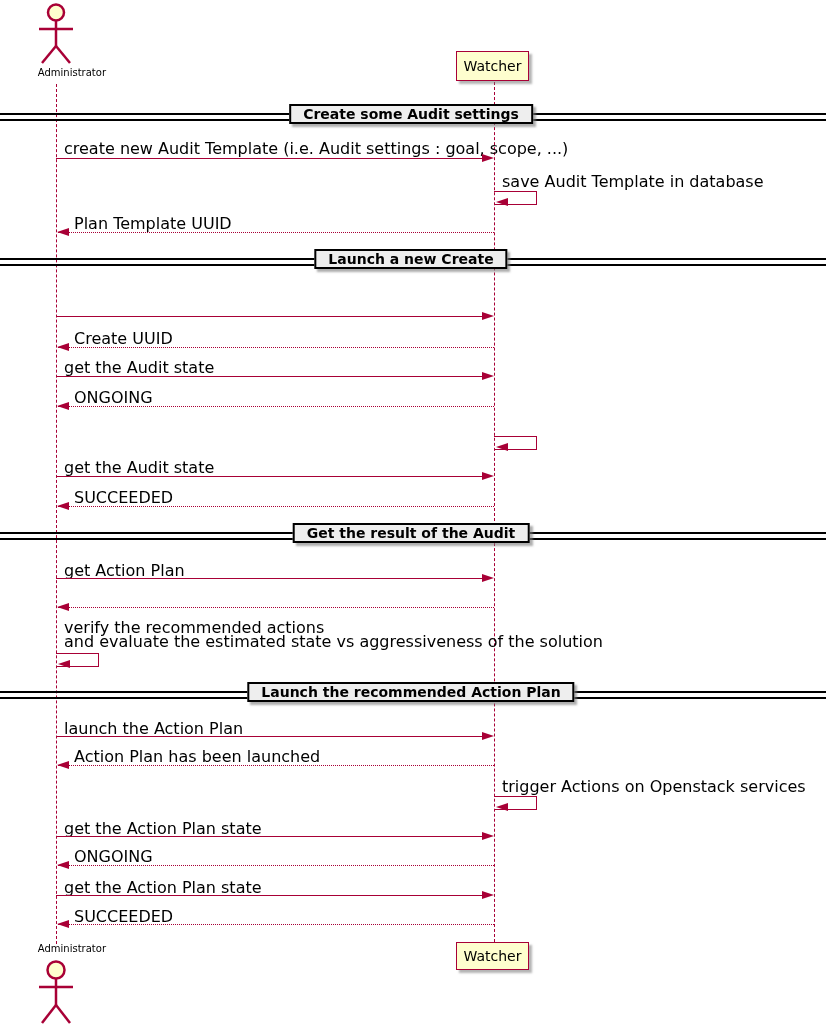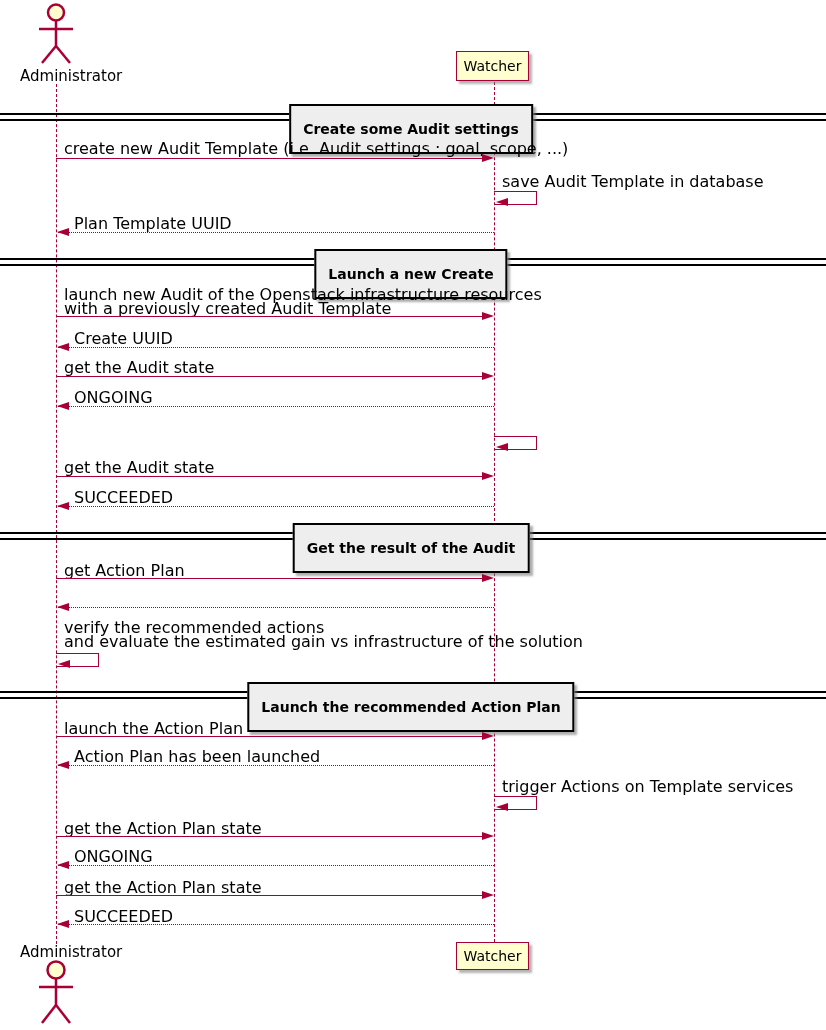--- a/index.html
+++ b/index.html
@@ -13,28 +13,28 @@
     position:relative;width:826px;height:1030px;background:#ffffff;overflow:hidden;
     font-family:"DejaVu Sans", sans-serif;color:var(--ink);
   }
   .lifeline{position:absolute;width:0;border-left:1px dashed var(--accent);}
   .participant{
     position:absolute;background:var(--pfill);border:1.5px solid var(--accent);
     box-shadow:3px 3px 2px rgba(120,120,120,.55);
     display:flex;align-items:center;justify-content:center;
     font-size:14px;white-space:nowrap;
   }
-  .actor-label{position:absolute;font-size:15px;text-align:right;white-space:nowrap;margin-left:14px;}
+  .actor-label{position:absolute;font-size:10px;text-align:right;white-space:nowrap;}
   .actor-svg{position:absolute;}
   .dv-line{position:absolute;left:0;width:826px;height:2px;background:#000;}
   .dv-box{
     position:absolute;left:411px;transform:translateX(-50%);
     background:var(--dfill);border:2px solid #000;
     box-shadow:3px 3px 2px rgba(120,120,120,.6);
-    font-size:14px;font-weight:bold;padding:15px 12px;white-space:nowrap;
+    font-size:14px;font-weight:bold;padding:0 12px;white-space:nowrap;
   }
   .msg-label{position:absolute;font-size:16px;line-height:14px;white-space:pre-line;}
   .ln{position:absolute;height:0;border-top:1.5px solid var(--accent);}
   .ln.dotted{border-top-style:dotted;}
   .head-r{position:absolute;width:0;height:0;
     border-left:12px solid var(--accent);border-top:4.5px solid transparent;border-bottom:4.5px solid transparent;}
   .head-l{position:absolute;width:0;height:0;
     border-right:12px solid var(--accent);border-top:4.5px solid transparent;border-bottom:4.5px solid transparent;}
   .self-loop{position:absolute;width:42px;height:12px;
     border:1.5px solid var(--accent);border-left:none;}
@@ -75,22 +75,20 @@
   <div class="msg-label" style="left:74px;top:217px">Plan Template UUID</div>
   <div class="ln dotted" style="left:58px;top:232px;width:436px"></div>
   <div class="head-l" style="left:57px;top:228px"></div>
 
   <div>
     <div class="dv-line" style="top:258px"></div>
     <div class="dv-line" style="top:264px"></div>
     <div class="dv-box" style="top:249px">Launch a new Create</div>
   </div>
 
-  <div class="msg-label" style="left:64px;top:288px">launch new Audit of the Openstack infrastructure resources
-with a previously created Audit Template</div>
   <div class="ln" style="left:56px;top:316px;width:432px"></div>
   <div class="head-r" style="left:482px;top:312px"></div>
 
   <div class="msg-label" style="left:74px;top:332px">Create UUID</div>
   <div class="ln dotted" style="left:58px;top:347px;width:436px"></div>
   <div class="head-l" style="left:57px;top:343px"></div>
 
   <div class="msg-label" style="left:64px;top:361px">get the Audit state</div>
   <div class="ln" style="left:56px;top:376px;width:432px"></div>
   <div class="head-r" style="left:482px;top:372px"></div>
@@ -117,39 +115,39 @@
   </div>
 
   <div class="msg-label" style="left:64px;top:564px">get Action Plan</div>
   <div class="ln" style="left:56px;top:578px;width:432px"></div>
   <div class="head-r" style="left:482px;top:574px"></div>
 
   <div class="ln dotted" style="left:58px;top:607px;width:436px"></div>
   <div class="head-l" style="left:57px;top:603px"></div>
 
   <div class="msg-label" style="left:64px;top:621px">verify the recommended actions
-and evaluate the estimated gain vs infrastructure of the solution</div>
+and evaluate the estimated state vs aggressiveness of the solution</div>
   <div class="self-loop" style="left:56px;top:653px"></div>
   <div class="head-l" style="left:58px;top:660px"></div>
 
   <div>
     <div class="dv-line" style="top:691px"></div>
     <div class="dv-line" style="top:697px"></div>
     <div class="dv-box" style="top:682px">Launch the recommended Action Plan</div>
   </div>
 
   <div class="msg-label" style="left:64px;top:722px">launch the Action Plan</div>
   <div class="ln" style="left:56px;top:736px;width:432px"></div>
   <div class="head-r" style="left:482px;top:732px"></div>
 
   <div class="msg-label" style="left:74px;top:750px">Action Plan has been launched</div>
   <div class="ln dotted" style="left:58px;top:765px;width:436px"></div>
   <div class="head-l" style="left:57px;top:761px"></div>
 
-  <div class="msg-label" style="left:502px;top:780px">trigger Actions on Template services</div>
+  <div class="msg-label" style="left:502px;top:780px">trigger Actions on Openstack services</div>
   <div class="self-loop" style="left:494px;top:796px"></div>
   <div class="head-l" style="left:496px;top:803px"></div>
 
   <div class="msg-label" style="left:64px;top:822px">get the Action Plan state</div>
   <div class="ln" style="left:56px;top:836px;width:432px"></div>
   <div class="head-r" style="left:482px;top:832px"></div>
 
   <div class="msg-label" style="left:74px;top:850px">ONGOING</div>
   <div class="ln dotted" style="left:58px;top:865px;width:436px"></div>
   <div class="head-l" style="left:57px;top:861px"></div>

